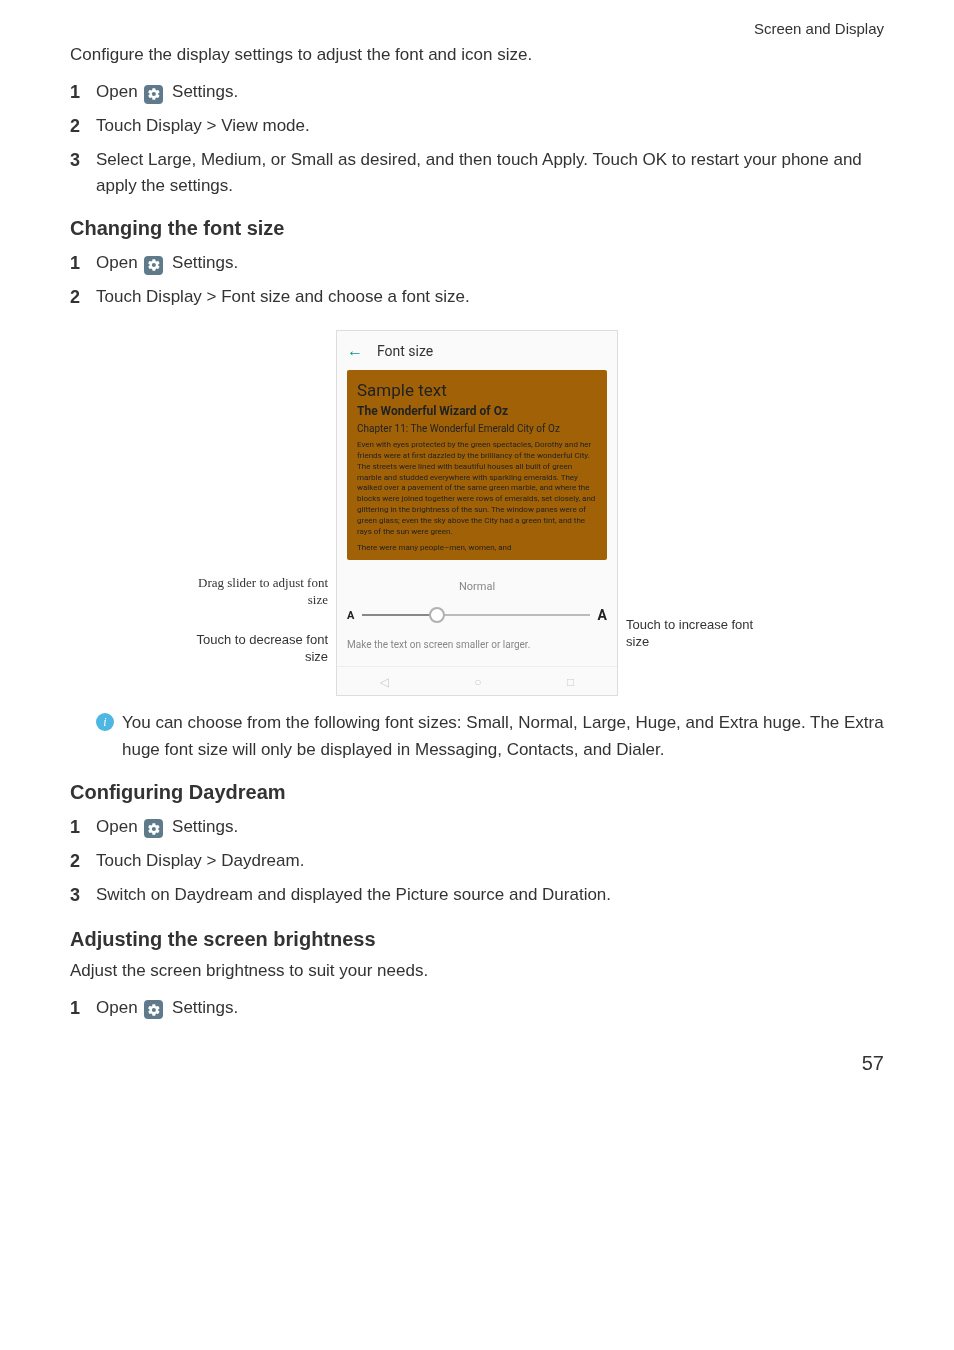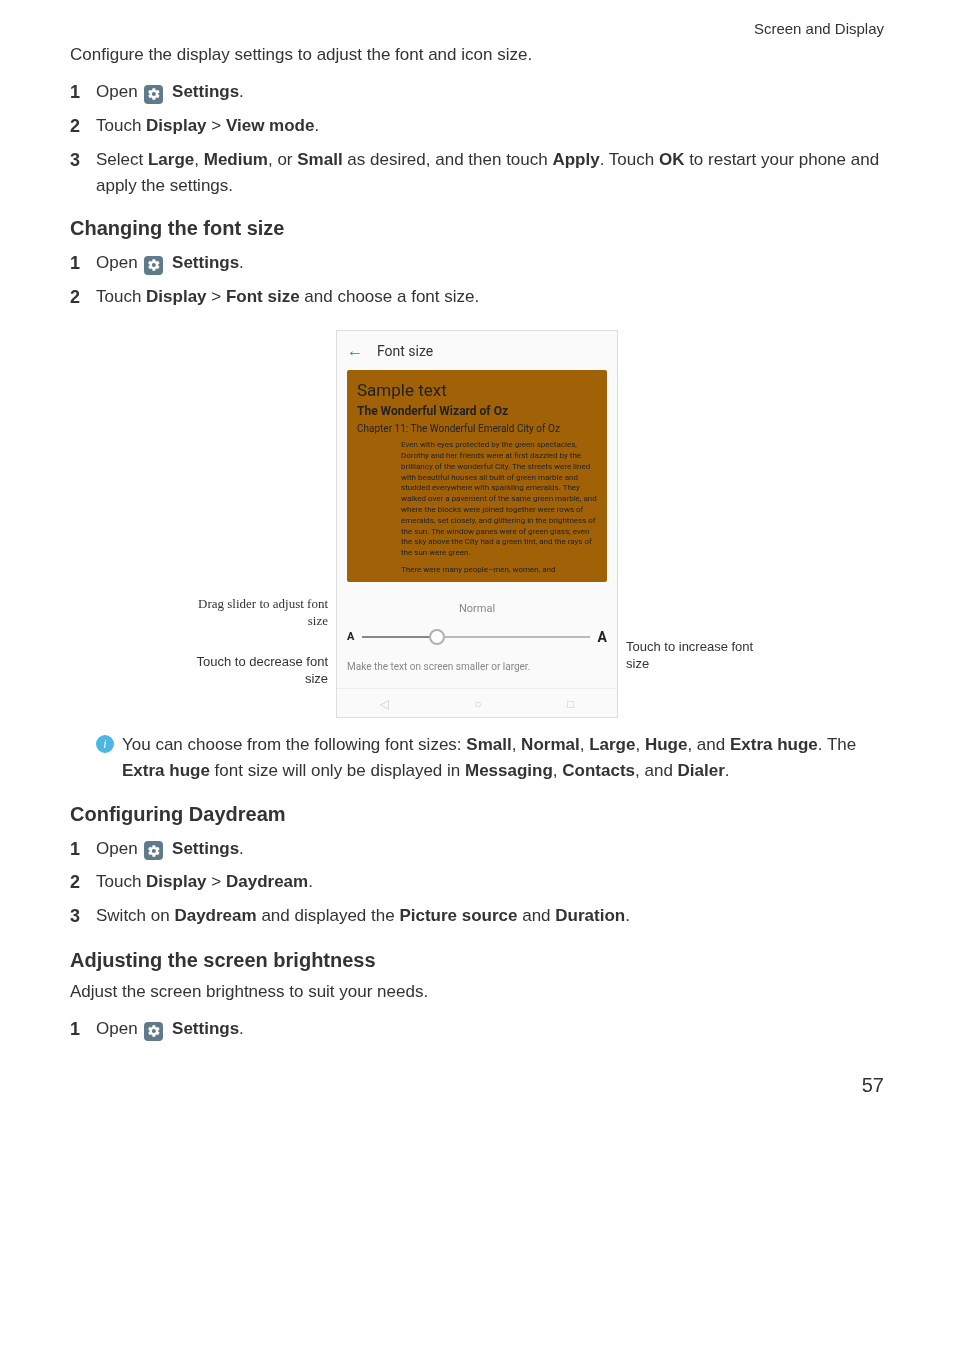--- a/index.html
+++ b/index.html
@@ -56,21 +56,21 @@
     align-items: center;
     justify-content: center;
     width: 19px;
     height: 19px;
     background: #5f7a8a;
     border-radius: 4px;
     vertical-align: -4px;
     margin: 0 4px 0 2px;
   }
   .settings-icon svg { width: 14px; height: 14px; }
-  b { font-weight: bold; }
+  b { font-weight: normal; }
   .figure-wrap {
     margin: 18px 0 10px 0;
     display: flex;
     justify-content: center;
   }
   .figure {
     display: flex;
     align-items: flex-end;
     gap: 8px;
   }
@@ -127,21 +127,20 @@
   .sample-ch {
     font-size: 10px;
     margin-top: 5px;
     color: #222;
   }
   .sample-para {
     font-size: 8px;
     margin-top: 6px;
     color: #222;
     line-height: 1.35;
-    margin-left: 44px;
   }
   .slider-zone {
     padding: 8px 10px 8px 10px;
   }
   .slider-label {
     text-align: center;
     font-size: 11px;
     color: #888;
     margin: 12px 0 14px 0;
   }

